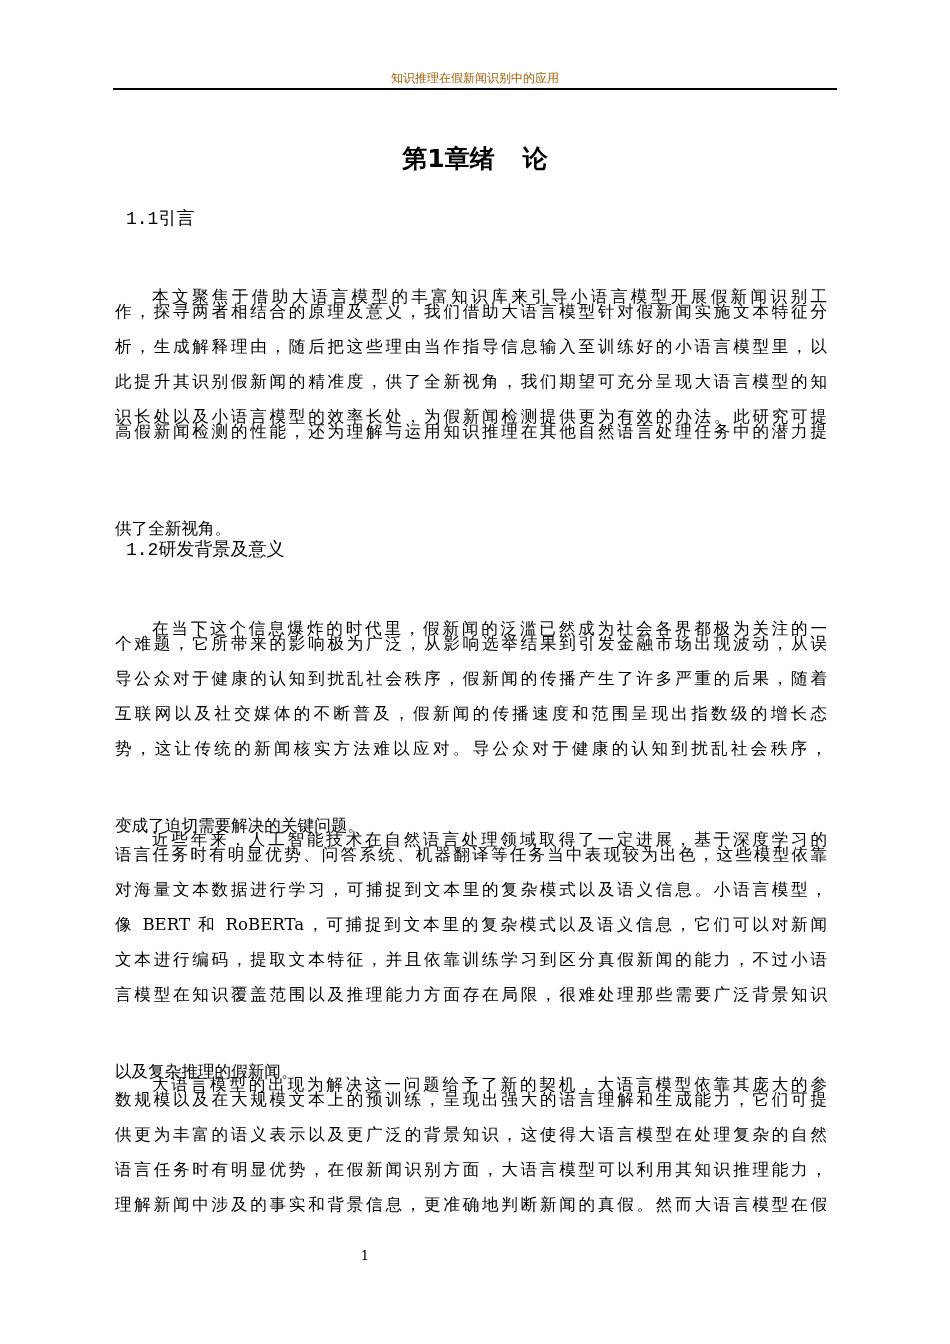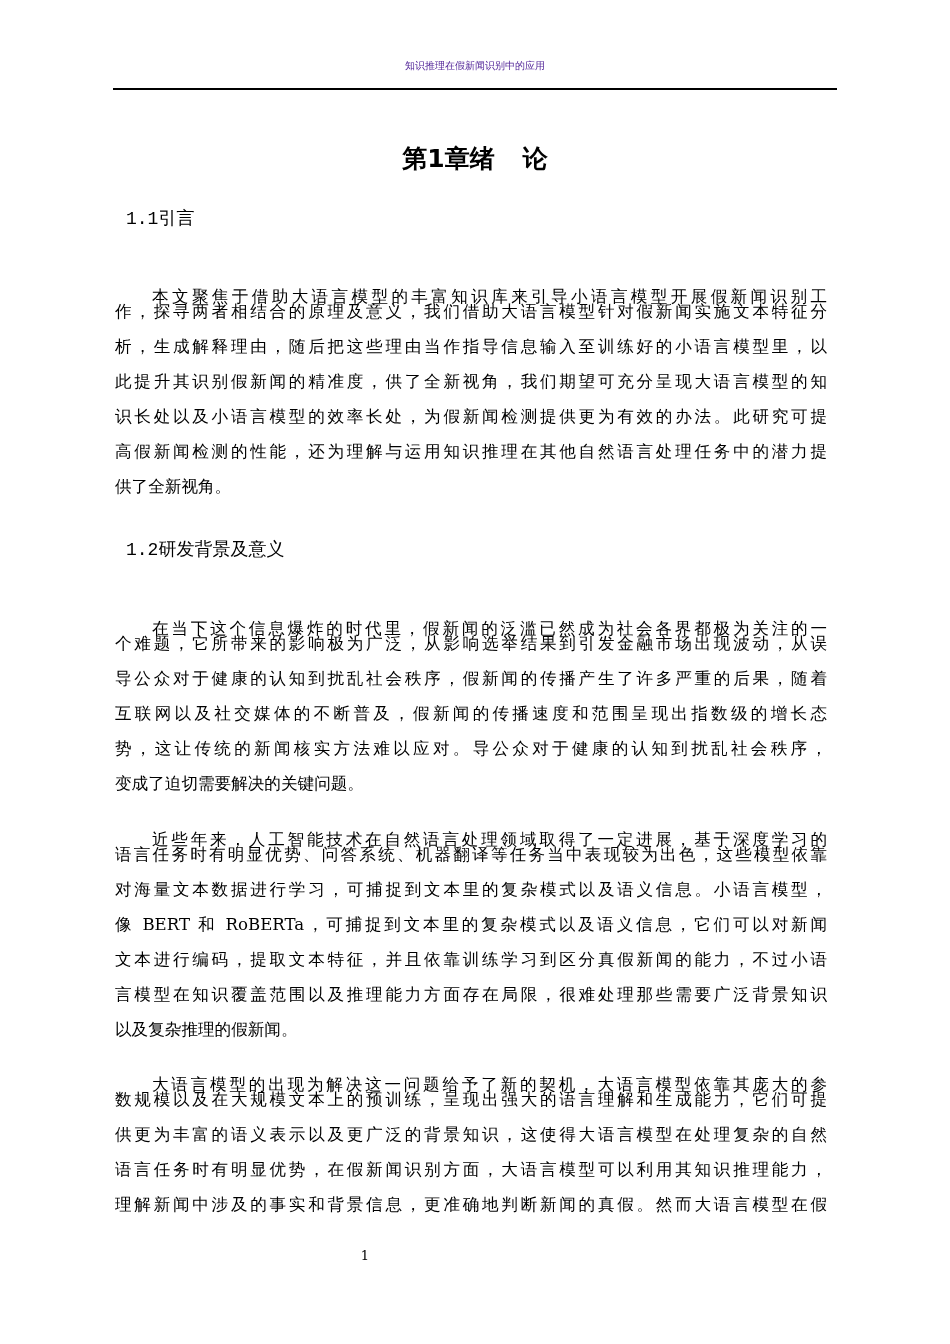--- a/index.html
+++ b/index.html
@@ -1,32 +1,32 @@
 <!DOCTYPE html>
 <html><head>
   <meta charset="utf-8">
   <style>
     html, body { margin: 0; padding: 0; background: #ffffff; }
     body { width: 950px; height: 1344px; position: relative; overflow: hidden;
            font-family: "DejaVu Serif", "Liberation Serif", serif; color: #000; }
-    .header-title { position: absolute; left: 113px; width: 724px; top: 58px;
-                    text-align: center; font-size: 10px; color: #4c1d95; line-height: 16px; }
+    .header-title { position: absolute; left: 113px; width: 724px; top: 70px;
+                    text-align: center; font-size: 12px; color: #a16207; line-height: 16px; }
     .header-rule { position: absolute; left: 113px; width: 724px; top: 88px;
                    height: 0; border-top: 2px solid #000; }
     .chapter-title { position: absolute; left: 113px; width: 724px; top: 143px;
                      text-align: center; font-size: 25px; line-height: 32px;
                      font-family: "DejaVu Sans", "Liberation Sans", sans-serif; font-weight: bold; }
     .chapter-title .gap { display: inline-block; width: 28px; }
     .section-heading { position: absolute; left: 126px; font-size: 18px; line-height: 26px;
                        font-family: Liberation Mono, monospace; }
     .line { position: absolute; left: 115px; width: 712px; font-size: 16.6px;
             line-height: 20px; white-space: nowrap; text-align: justify;
             text-align-last: justify; letter-spacing: 0; }
     .line.indent { left: 152px; width: 675px; margin-top: 20px; }
-    .line.last { text-align-last: left; }
+    .line.last { text-align-last: left; margin-top: 42px; }
     .page-number { position: absolute; left: 355px; width: 20px; top: 1248px;
                    text-align: center; font-size: 13px; }
   </style>
 </head>
 <body>
 
 <div>
   <div class="header-title">知识推理在假新闻识别中的应用</div>
   <div class="header-rule"></div>
 </div>
@@ -34,21 +34,21 @@
 <div class="chapter-title"><span>第</span><span>1</span><span>章</span><span>绪</span><span class="gap"></span><span>论</span></div>
 
 <div class="section-heading" style="top:206px">1.1引言</div>
 
 <div>
   <div class="line indent" style="top:267px">本文聚焦于借助大语言模型的丰富知识库来引导小语言模型开展假新闻识别工</div>
   <div class="line" style="top:302px">作，探寻两者相结合的原理及意义，我们借助大语言模型针对假新闻实施文本特征分</div>
   <div class="line" style="top:337px">析，生成解释理由，随后把这些理由当作指导信息输入至训练好的小语言模型里，以</div>
   <div class="line" style="top:372px">此提升其识别假新闻的精准度，供了全新视角，我们期望可充分呈现大语言模型的知</div>
   <div class="line" style="top:407px">识长处以及小语言模型的效率长处，为假新闻检测提供更为有效的办法。此研究可提</div>
-  <div class="line" style="top:442px">高假新闻检测的性能，还为理解与运用知识推理在其他自然语言处理任务中的潜力提</div>
+  <div class="line" style="top:422px">高假新闻检测的性能，还为理解与运用知识推理在其他自然语言处理任务中的潜力提</div>
   <div class="line last" style="top:477px">供了全新视角。</div>
 </div>
 
 <div class="section-heading" style="top:537px">1.2研发背景及意义</div>
 
 <div>
   <div class="line indent" style="top:599px">在当下这个信息爆炸的时代里，假新闻的泛滥已然成为社会各界都极为关注的一</div>
   <div class="line" style="top:634px">个难题，它所带来的影响极为广泛，从影响选举结果到引发金融市场出现波动，从误</div>
   <div class="line" style="top:669px">导公众对于健康的认知到扰乱社会秩序，假新闻的传播产生了许多严重的后果，随着</div>
   <div class="line" style="top:704px">互联网以及社交媒体的不断普及，假新闻的传播速度和范围呈现出指数级的增长态</div>

